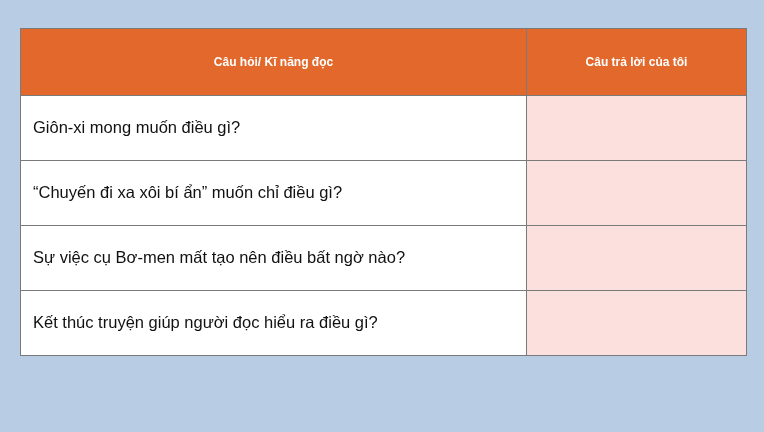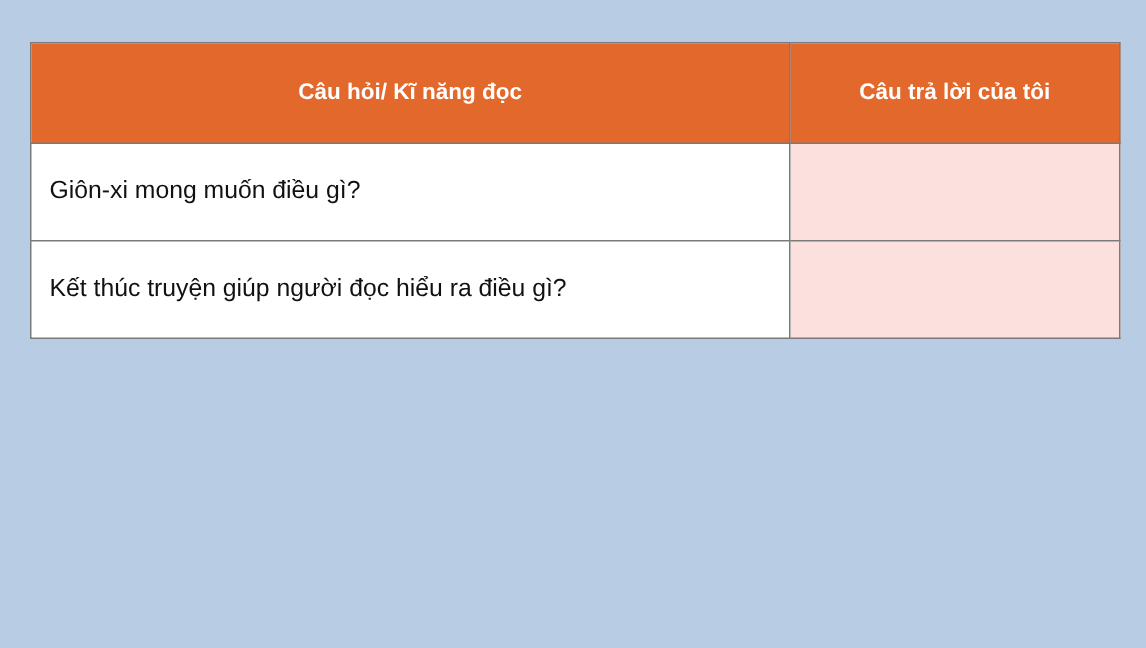--- a/index.html
+++ b/index.html
@@ -35,21 +35,21 @@
   table.reading-table th,
   table.reading-table td {
     border: 1px solid #7a7a7a;
     padding: 0;
     vertical-align: middle;
   }
   thead th {
     background: #e2682c;
     color: #ffffff;
     font-weight: bold;
-    font-size: 15px;
+    font-size: 12px;
     text-align: center;
     height: 66px;
     padding: 6px 8px;
     line-height: 1.25;
   }
   thead th.col-question {
     width: 505px;
   }
   thead th.col-answer {
     width: 219px;
@@ -81,19 +81,27 @@
           <th class="col-question">Câu hỏi/ Kĩ năng đọc</th>
           <th class="col-answer">Câu trả lời của tôi</th>
         </tr>
       </thead>
       <tbody>
         <tr>
           <td class="q-cell">Giôn-xi mong muốn điều gì?</td>
           <td class="a-cell"></td>
         </tr>
         <tr>
+          <td class="q-cell">“Chuyến đi xa xôi bí ẩn” muốn chỉ điều gì?</td>
+          <td class="a-cell"></td>
+        </tr>
+        <tr>
+          <td class="q-cell">Sự việc cụ Bơ-men mất tạo nên điều bất ngờ nào?</td>
+          <td class="a-cell"></td>
+        </tr>
+        <tr>
           <td class="q-cell">Kết thúc truyện giúp người đọc hiểu ra điều gì?</td>
           <td class="a-cell"></td>
         </tr>
       </tbody>
     </table>
   </div>
 </div>
 
 </body></html>

